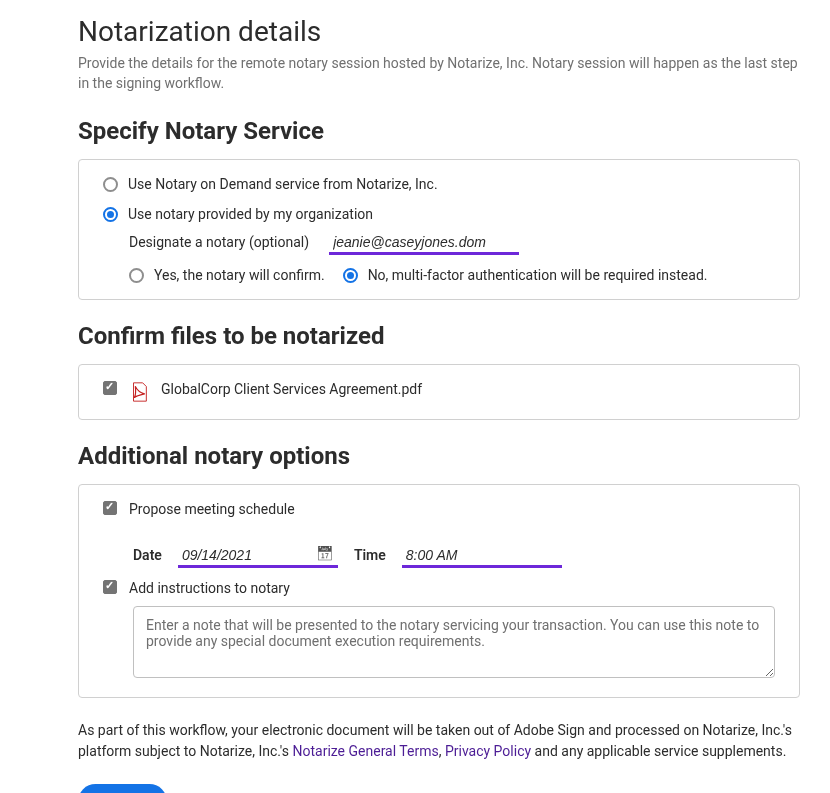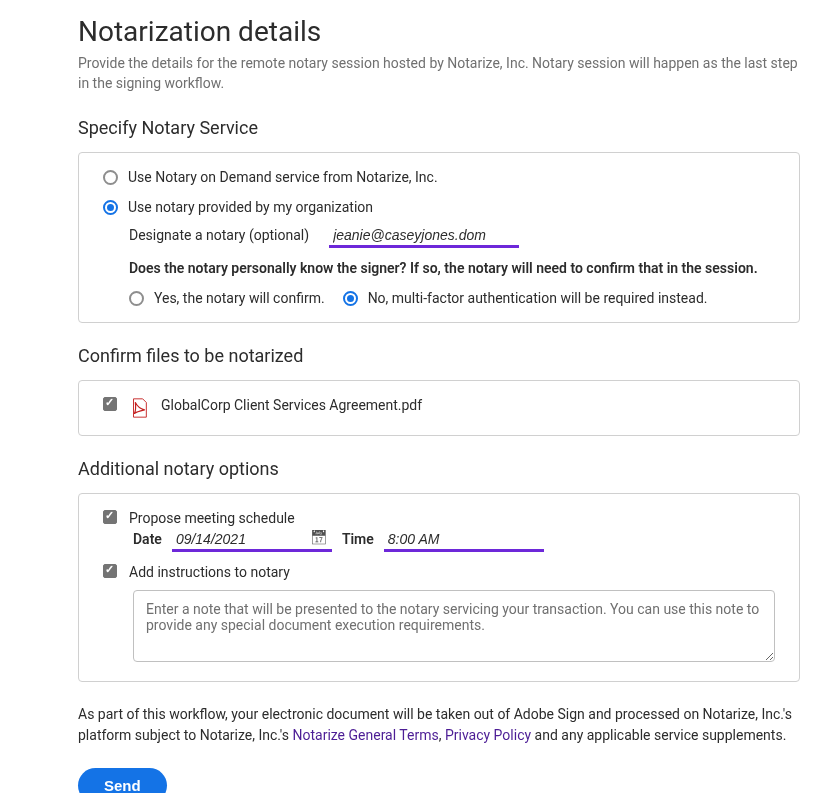--- a/index.html
+++ b/index.html
@@ -17,22 +17,22 @@
       color: #2c2c2c;
       margin-bottom: 6px;
     }
     .subtitle {
       color: #707070;
       font-size: 14px;
       line-height: 1.4;
       margin-bottom: 24px;
     }
     h2 {
-      font-size: 18px;
-      font-weight: 400;
+      font-size: 24px;
+      font-weight: 700;
       color: #2c2c2c;
       margin-bottom: 14px;
     }
     .panel {
       border: 1px solid #d0d0d0;
       border-radius: 4px;
       padding: 16px 24px;
       margin-bottom: 22px;
     }
     .radio-row {
@@ -128,23 +128,23 @@
       font-weight: bold;
     }
     .pdf-icon {
       width: 20px;
       height: 22px;
       flex-shrink: 0;
     }
     .schedule-row {
       display: flex;
       align-items: baseline;
-      gap: 10px;
+      gap: 16px;
       margin-left: 30px;
-      margin-top: 3px;
+      margin-top: 28px;
       margin-bottom: 12px;
     }
     .schedule-row label {
       font-size: 14px;
       font-weight: 600;
       color: #2c2c2c;
     }
     .date-wrapper { position: relative; display: inline-block; }
     .calendar-icon {
       position: absolute;
@@ -210,21 +210,20 @@
   </div>
   <div class="radio-row mb-6">
     <input type="radio" name="svc" checked="" style="">
     <span>Use notary provided by my organization</span>
   </div>
   <div class="indented">
     <div class="designate-row">
       <span>Designate a notary (optional)</span>
       <input type="text" class="underline-input" value="jeanie@caseyjones.dom" style="">
     </div>
-    <p class="bold-q">Does the notary personally know the signer? If so, the notary will need to confirm that in the session.</p>
     <div class="inline-radios">
       <div class="inline-radio-item">
         <input type="radio" name="know" style="">
         <span>Yes, the notary will confirm.</span>
       </div>
       <div class="inline-radio-item">
         <input type="radio" name="know" checked="" style="">
         <span>No, multi-factor authentication will be required instead.</span>
       </div>
     </div>

